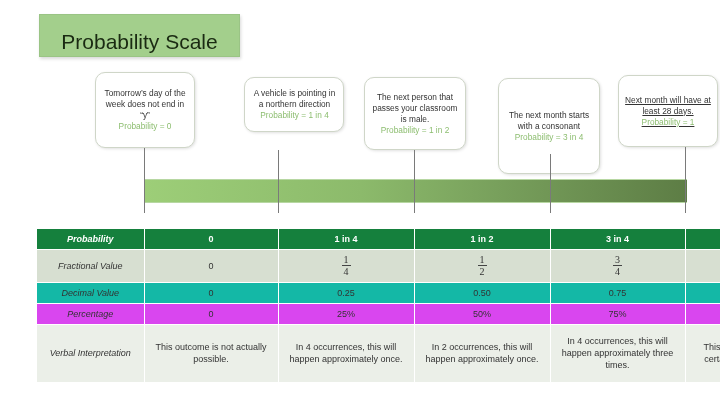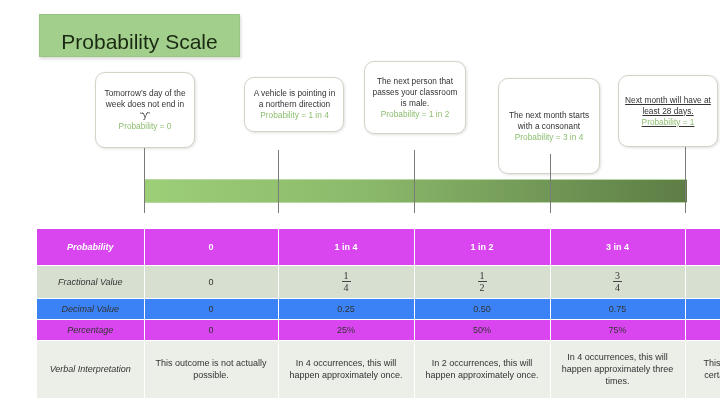--- a/index.html
+++ b/index.html
@@ -32,24 +32,24 @@
     }
 
     table.grid {
       position: absolute; left: 37px; top: 229px; width: 648px;
       border-collapse: collapse; table-layout: fixed; font-size: 9px; color: #333;
     }
     table.grid td {
       text-align: center; vertical-align: middle; border-right: 1px solid #fff;
       border-bottom: 1px solid #fff; padding: 0 4px;
     }
-    table.grid tr.head td { background: #d946ef; color: #fff; height: 36px; font-weight: bold; }
+    table.grid tr.head td { background: #15803d; color: #fff; height: 20px; font-weight: bold; }
     table.grid tr.head td.label { font-style: italic; }
     table.grid tr.r-frac td { background: #d7dfd1; height: 33px; }
-    table.grid tr.r-dec td { background: #3b82f6; height: 21px; }
+    table.grid tr.r-dec td { background: #14b8a6; height: 21px; }
     table.grid tr.r-pct td { background: #d946ef; height: 21px; }
     table.grid tr.r-verb td { background: #ebefe8; height: 58px; line-height: 12px; }
     table.grid td.label { font-style: italic; }
 
     .frac { display: inline-flex; flex-direction: column; align-items: center; font-family: "Liberation Serif", serif; font-size: 10px; line-height: 11px; }
     .frac .num { padding: 0 2px; border-bottom: 1px solid #444; }
   </style>
 </head>
 <body>
 
@@ -58,21 +58,21 @@
 </div>
 
 <div class="callout" style="left:95px; top:72px; width:100px; height:76px;">
   <div>Tomorrow’s day of the week does not end in “y”</div>
   <div class="prob">Probability = 0</div>
 </div>
 <div class="callout" style="left:244px; top:77px; width:100px; height:55px;padding-left:6px;">
   <div>A vehicle is pointing in a northern direction</div>
   <div class="prob">Probability = 1 in 4</div>
 </div>
-<div class="callout" style="left:364px; top:61px; width:102px; height:73px;">
+<div class="callout" style="left:364px; top:77px; width:102px; height:73px;">
   <div>The next person that passes your classroom is male.</div>
   <div class="prob">Probability = 1 in 2</div>
 </div>
 <div class="callout" style="left:498px; top:78px; width:102px; height:96px;">
   <div>The next month starts with a consonant</div>
   <div class="prob">Probability = 3 in 4</div>
 </div>
 <div class="callout" style="left:618px; top:75px; width:100px; height:72px;text-decoration:underline;">
   <div>Next month will have at least 28 days.</div>
   <div class="prob">Probability = 1</div>

